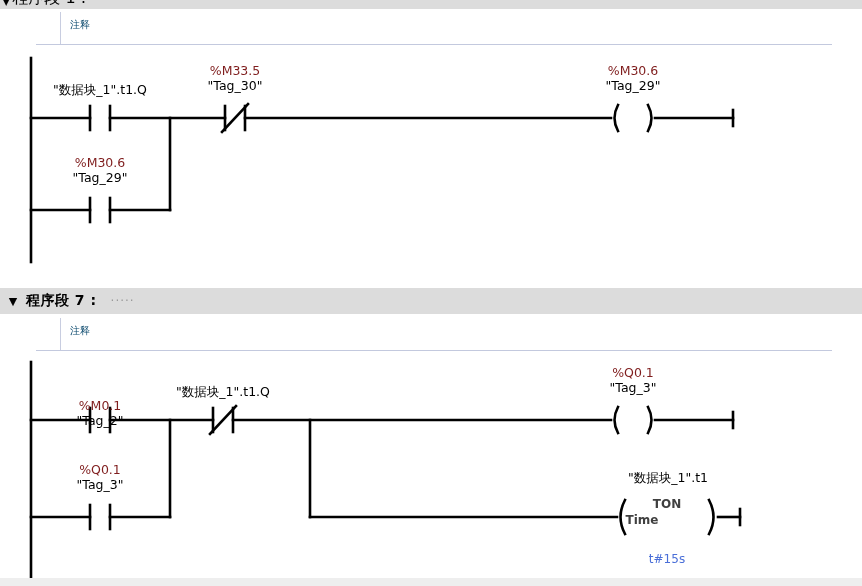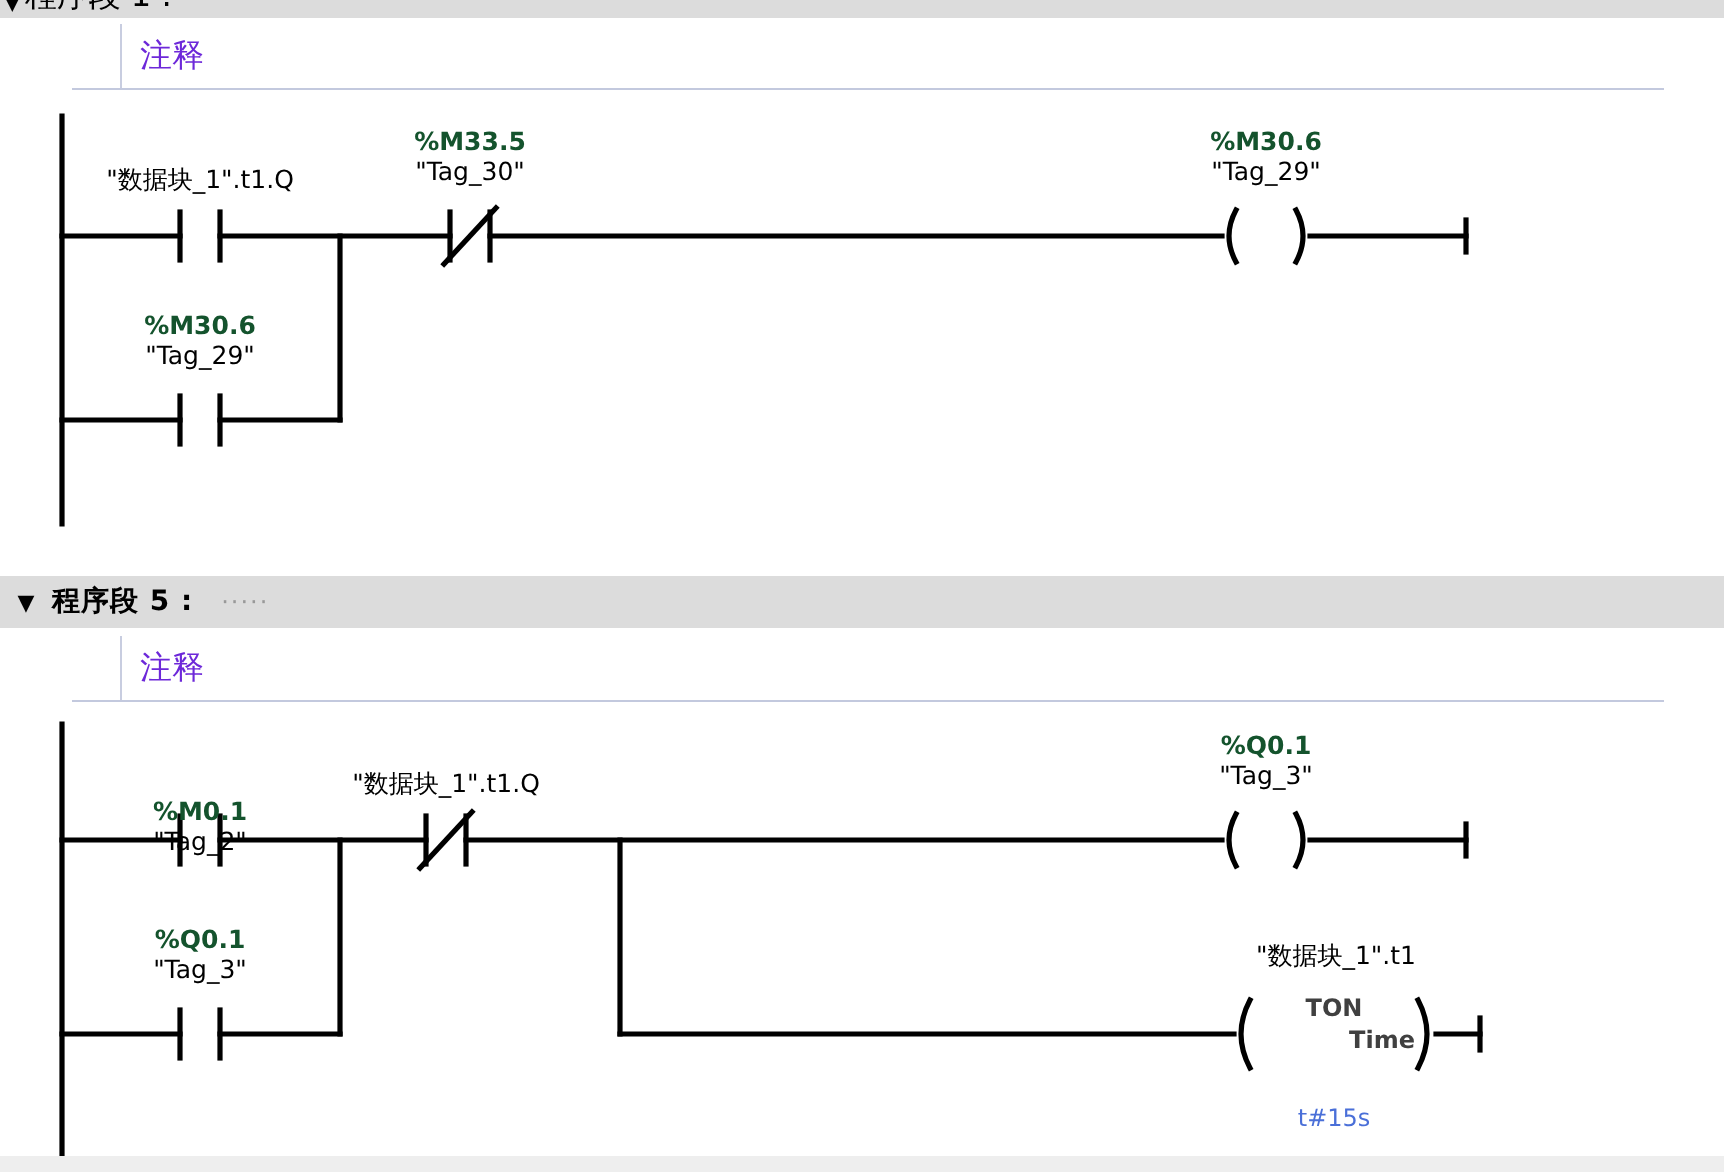--- a/index.html
+++ b/index.html
@@ -27,37 +27,37 @@
   .net-header .dots{
     font-size:12px;color:#999;margin-left:14px;letter-spacing:1px;
   }
   .comment-box{
     position:absolute;
     background:#ffffff;
     border-left:1px solid #c8cde0;
     box-sizing:border-box;
   }
   .comment-text{
-    font-size:16px;color:#6d28d9;
+    font-size:10px;color:#0c4a6e;
     padding:6px 0 0 9px;
     font-family:Liberation Mono, monospace;
   }
   .comment-underline{
     position:absolute;height:1px;background:#c3c9de;
   }
   .ladder{position:absolute;left:0;top:0;width:862px;height:586px;pointer-events:none;}
   .lbl{
     position:absolute;
     font-size:12.5px;
     text-align:center;
     white-space:nowrap;
     line-height:15px;
     font-family:"DejaVu Sans","Liberation Sans",sans-serif;
   }
-  .lbl .addr{font-weight:bold;color:#14532d;display:block;}
+  .lbl .addr{font-weight:normal;color:#7f1d1d;display:block;}
   .lbl .tag{color:#000;display:block;}
   .lbl .tag-only{color:#000;display:block;}
   .timer-word{
     position:absolute;
     font-size:12px;font-weight:bold;color:#404040;
     text-align:center;line-height:14px;white-space:nowrap;
     font-family:"DejaVu Sans","Liberation Sans",sans-serif;
   }
   .timer-preset{
     position:absolute;
@@ -82,21 +82,21 @@
   <span class="dots">·····</span>
 </div>
 
 <div class="comment-box" style="left:60px;top:12px;width:772px;height:32px;">
   <div class="comment-text">注释</div>
 </div>
 <div class="comment-underline" style="left:36px;top:44px;width:796px;"></div>
 
 <div class="net-header" style="top:288px;height:26px;">
   <span class="tri">▼</span>
-  <span class="title">程序段 5 :</span>
+  <span class="title">程序段 7 :</span>
   <span class="dots">·····</span>
 </div>
 
 <div class="comment-box" style="left:60px;top:318px;width:772px;height:32px;">
   <div class="comment-text">注释</div>
 </div>
 <div class="comment-underline" style="left:36px;top:350px;width:796px;"></div>
 
 <svg class="ladder" viewBox="0 0 862 586" width="862" height="586">
   <g stroke="#000000" stroke-width="2.6" fill="none" stroke-linecap="square">
@@ -200,20 +200,20 @@
   <span class="tag">"Tag_3"</span>
 </div>
 
 <div class="lbl" style="left:588px;top:470px;width:160px;">
   <span class="tag-only">"数据块_1".t1</span>
 </div>
 
 <div class="timer-word" style="left:632px;top:497px;width:70px;">
   <span>TON</span>
 </div>
-<div class="timer-word" style="left:656px;top:513px;width:70px;">
+<div class="timer-word" style="left:607px;top:513px;width:70px;">
   <span>Time</span>
 </div>
 <div class="timer-preset" style="left:632px;top:552px;width:70px;">
   <span>t#15s</span>
 </div>
 
 <div class="bottom-strip"></div>
 
 </body></html>

